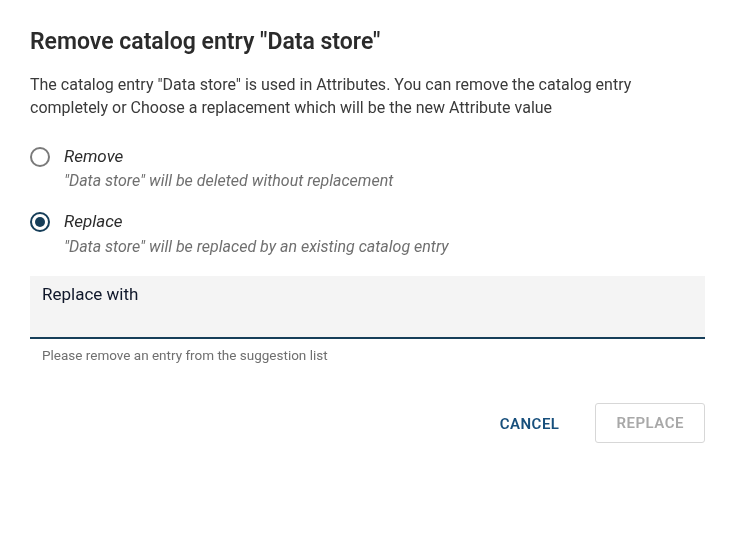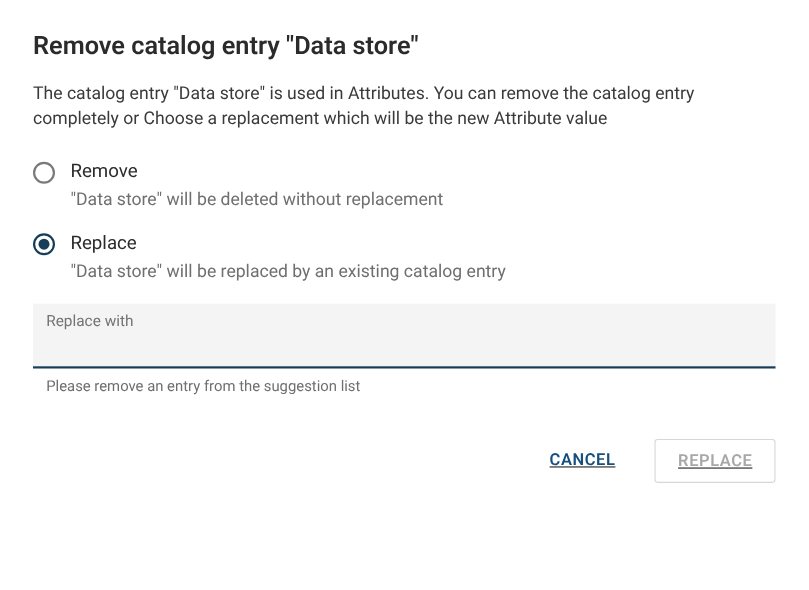--- a/index.html
+++ b/index.html
@@ -52,40 +52,41 @@
   .radio.selected::after {
     content: "";
     position: absolute;
     top: 3px; left: 3px;
     width: 10px; height: 10px;
     border-radius: 50%;
     background: #163e59;
   }
   .option-body {
     flex: 1;
+    font-style: italic;
   }
   .option-label {
     font-size: 17px;
     color: #2b2b2b;
     line-height: 1.3;
   }
   .option-hint {
     font-size: 16px;
     color: #6f6f6f;
     margin-top: 4px;
   }
   .field-wrap {
     background: #f4f4f4;
     border-bottom: 2px solid #163e59;
     padding: 8px 12px 6px 12px;
     margin-top: 4px;
   }
   .field-label {
-    font-size: 14px;
-    color: #737373;
+    font-size: 17px;
+    color: #0f172a;
     margin-bottom: 2px;
   }
   .field-input {
     width: 100%;
     border: none;
     outline: none;
     background: transparent;
     font-size: 16px;
     color: #212121;
     padding: 2px 0 4px 0;
@@ -94,22 +95,21 @@
   .helper {
     font-size: 13.5px;
     color: #6f6f6f;
     padding: 8px 12px 0 12px;
   }
   .actions {
     display: flex;
     justify-content: flex-end;
     gap: 18px;
     margin-top: 40px;
-    align-items: flex-start;
-    text-decoration: underline;
+    align-items: flex-end;
   }
   .btn {
     font-size: 15px;
     font-weight: 600;
     letter-spacing: 0.5px;
     padding: 10px 18px;
     border: none;
     background: transparent;
     cursor: pointer;
     font-family: inherit;

